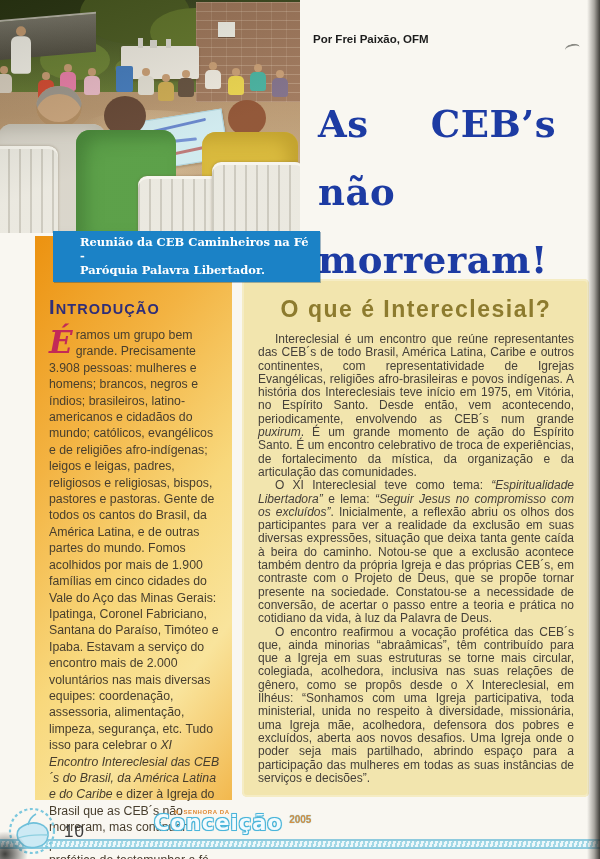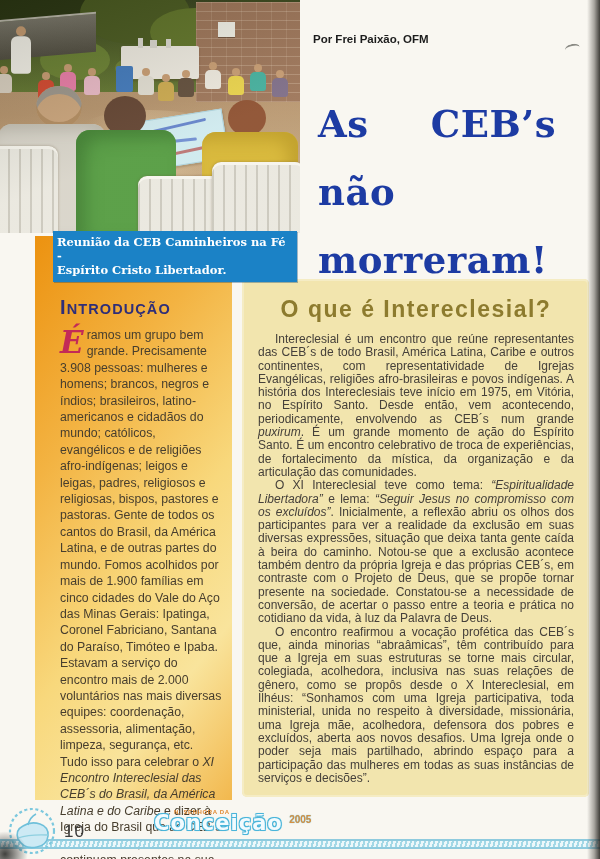--- a/index.html
+++ b/index.html
@@ -46,32 +46,32 @@
   .fg-body{position:absolute;border-radius:14px 14px 0 0;}
   
   .chair{position:absolute;background:#e9e8e2;border-radius:9px 9px 0 0;
     background-image:repeating-linear-gradient(to right,rgba(120,115,100,.28) 0 2px,rgba(0,0,0,0) 2px 11px);
     box-shadow:inset 0 3px 0 #f6f5f0,0 0 3px rgba(90,70,40,.4);}
   .photo-shade{position:absolute;left:0;top:0;width:300px;height:233px;
     background:linear-gradient(160deg,rgba(30,30,10,.18),rgba(255,240,200,.08) 60%);pointer-events:none;}
 
   
   .caption{position:absolute;left:53px;top:231px;width:230px;background:#1b82c6;color:#fff;
-    padding:4px 10px 5px 4px;font:bold 11.5px/14px "DejaVu Serif",serif;z-index:6;box-shadow:1px 1px 0 rgba(0,60,110,.35);}
+    padding:4px 10px 5px 27px;font:bold 11.5px/14px "DejaVu Serif",serif;z-index:6;box-shadow:1px 1px 0 rgba(0,60,110,.35);}
 
   
   .byline{position:absolute;left:313px;top:33px;font:bold 11.5px "Liberation Sans",sans-serif;color:#1c1c1c;}
   .title{position:absolute;left:318px;top:84px;margin:0;color:#1d3ba3;
     font-family:"DejaVu Serif",serif;font-weight:bold;font-size:37px;line-height:56px;letter-spacing:.5px;}
   .t-line{white-space:nowrap;margin-top:12px;}
   .t-justify{display:flex;justify-content:space-between;width:238px;}
 
   
   .left-panel{position:absolute;left:35px;top:236px;width:197px;height:564px;box-sizing:border-box;
-    padding:60px 10px 0 25px;
+    padding:60px 10px 0 14px;
     background:linear-gradient(128deg,#ec9210 0%,#f3b342 30%,#f8d87c 58%,#f9e49c 78%,#f2b84e 100%);}
   .intro-head{margin:0 0 8px 0;font:bold 14.5px "Liberation Sans",sans-serif;color:#2f2e78;
     text-transform:uppercase;letter-spacing:1.1px;}
   .intro-head::first-letter{font-size:20px;}
   .intro-body{margin:0;font-size:12.3px;line-height:16.4px;color:#473e2e;}
   .dropcap{float:left;font:italic bold 31px/28px "DejaVu Serif",serif;color:#c32a57;margin:1px 3px 0 0;}
   .intro-body i{text-align:center;}
 
   
   .right-panel{position:absolute;left:242px;top:279px;width:347px;height:518px;box-sizing:border-box;
@@ -192,21 +192,21 @@
 
     <div class="chair" style="left:-14px;top:146px;width:72px;height:90px;"></div>
     <div class="chair" style="left:138px;top:176px;width:92px;height:60px;"></div>
     <div class="chair" style="left:212px;top:162px;width:92px;height:74px;"></div>
 
     <div class="photo-shade"></div>
   </div>
 
   <div class="caption">
     <div>Reunião da CEB Caminheiros na Fé -</div>
-    <div>Espírito Cristo Libertador.</div>
+    <div>Paróquia Palavra Libertador.</div>
   </div>
 
   <div class="byline">Por Frei Paixão, OFM</div>
   <div class="curl"></div>
   <h1 class="title">
     <div class="t-line t-justify">
       <span>As</span>
       <span>CEB’s</span>
     </div>
     <div class="t-line">não</div>

